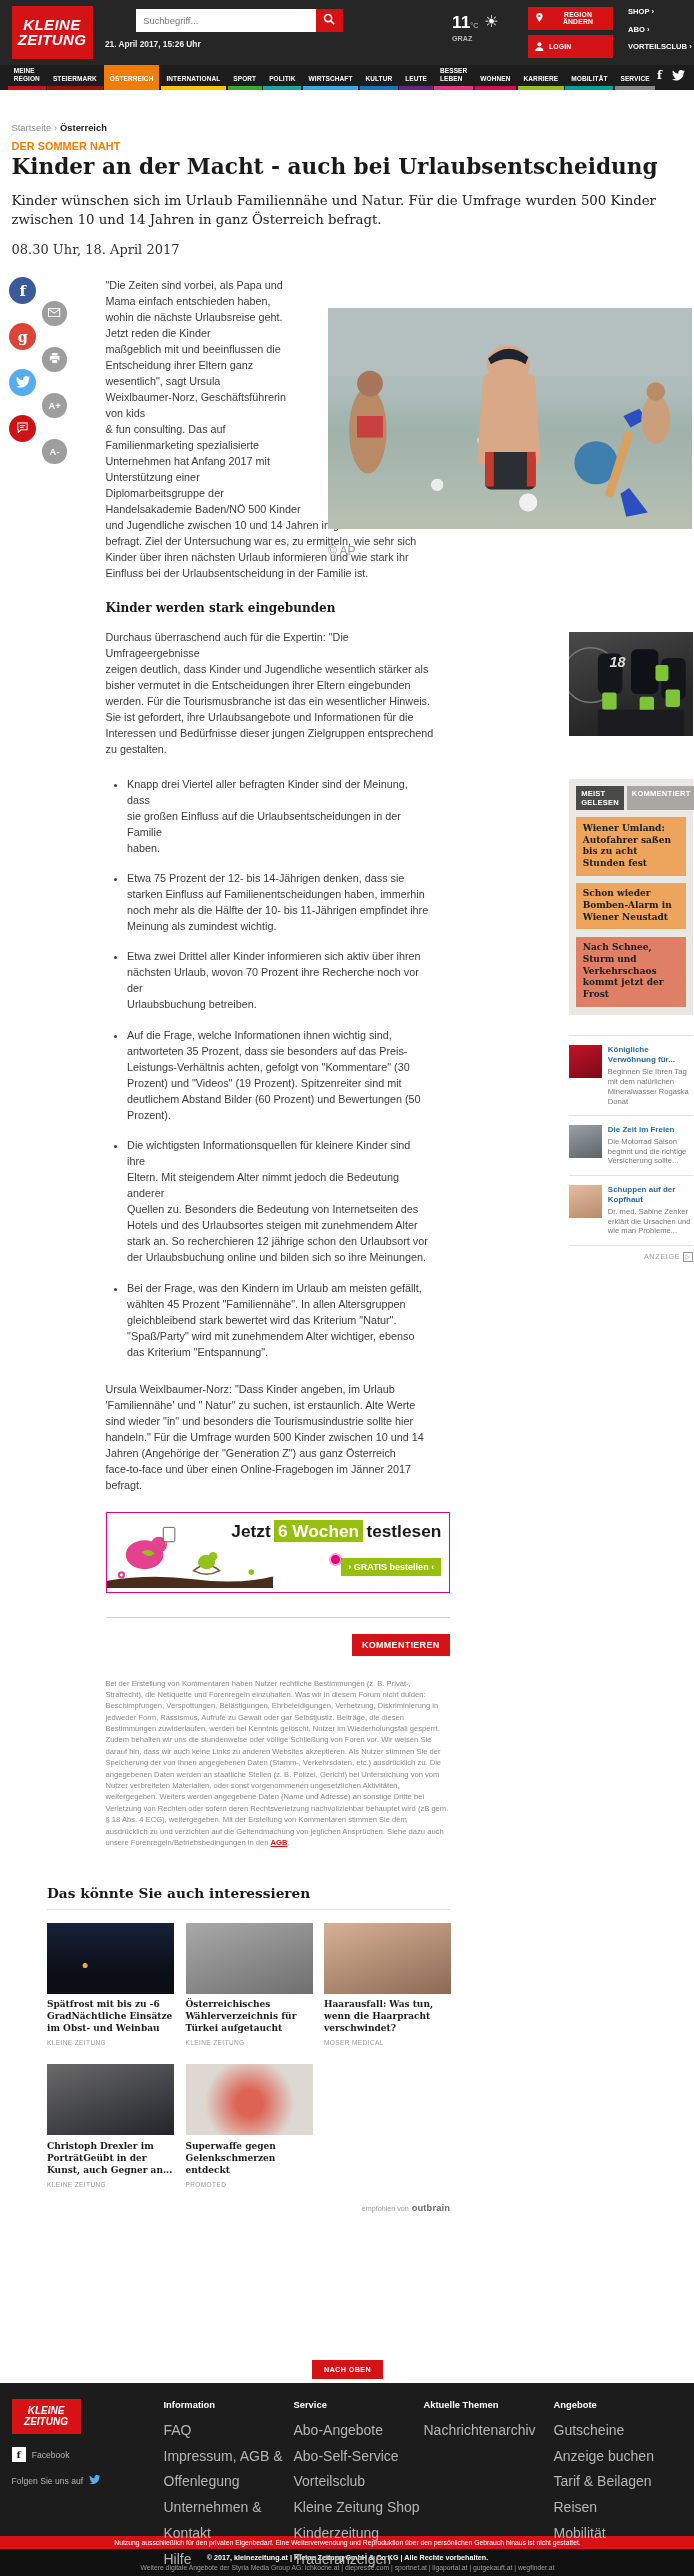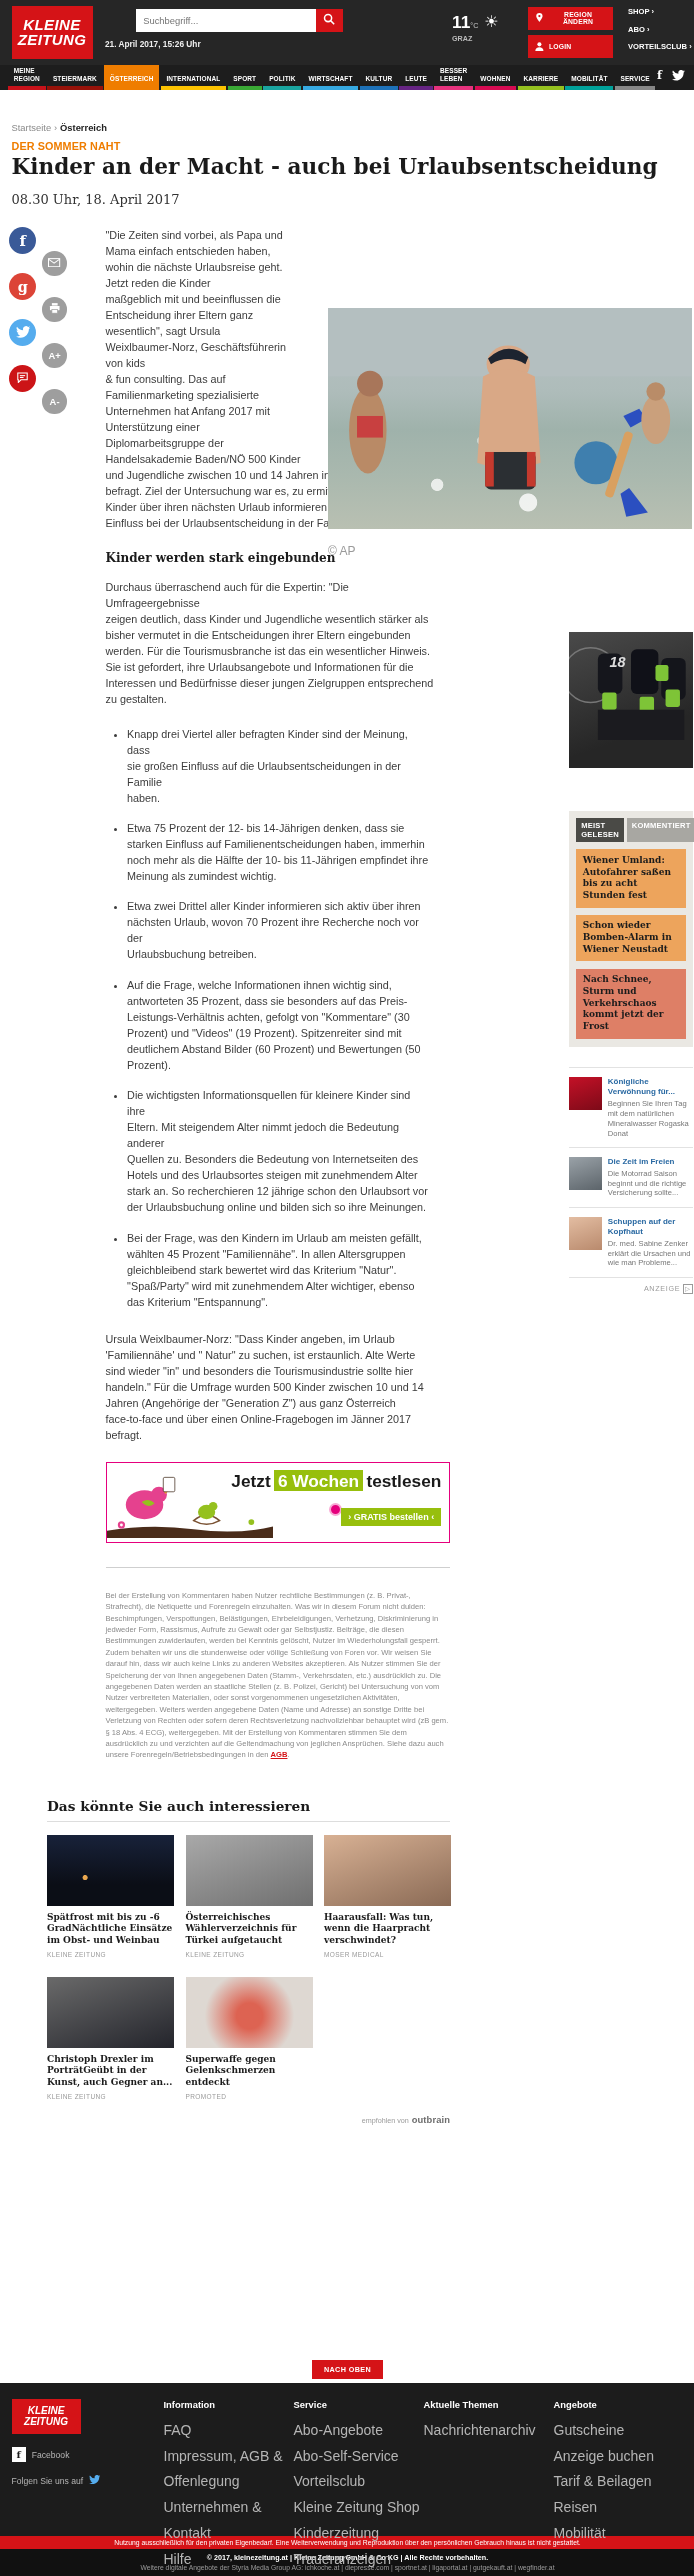--- a/index.html
+++ b/index.html
@@ -77,21 +77,21 @@
   .photo .splash { position:absolute; inset:0;
       background: radial-gradient(circle at 30% 80%, rgba(255,255,255,.75) 0 5.8px, transparent 6.5px),
                   radial-gradient(circle at 55% 88%, rgba(255,255,255,.8) 0 8.6px, transparent 9.4px),
                   radial-gradient(circle at 75% 70%, rgba(255,255,255,.5) 0 5px, transparent 5.8px),
                   radial-gradient(circle at 42% 60%, rgba(255,255,255,.45) 0 3.6px, transparent 4.3px),
                   radial-gradient(circle at 12% 55%, rgba(255,255,255,.4) 0 4.3px, transparent 5px); }
   .credit { font-size:12px; color:#9a9a9a; margin-top:15px; }
 
   
   .rail { position:absolute; left:569px; top:632px; width:124px; }
-  .rail-img { width:124px; height:136px; background:linear-gradient(160deg,#4a4a4a,#262626 70%); position:relative; overflow:hidden; cursor:pointer; }
+  .rail-img { width:124px; height:104px; background:linear-gradient(160deg,#4a4a4a,#262626 70%); position:relative; overflow:hidden; cursor:pointer; }
   .mg-box { margin-top:43px; background:#eae8e3; padding:7.2px 7.2px 8.6px 7.2px; }
   .mg-tabs { display:flex; gap:2.9px; }
   .mg-tab { color:#fff; font-weight:bold; font-size:7.6px; letter-spacing:0.2px; padding:2.9px 5px; cursor:pointer; }
   .mg-tab.on { background:#4a4a46; }
   .mg-tab.off { background:#a8a7a2; }
   .mg-item { margin-top:7.2px; background:#eda45c; padding:5.8px 6.5px; font-family:"DejaVu Serif", serif; font-weight:bold; font-size:9px; line-height:1.3; color:#1c1c1c; cursor:pointer; }
   .mg-item.alt { background:#de7f66; }
 
   .widgets { margin-top:20px; border-top:0.7px solid #e2e2e2; }
   .widget { display:flex; gap:5.8px; padding:8.6px 0; border-bottom:0.7px solid #e2e2e2; cursor:pointer; }
@@ -273,20 +273,21 @@
       </span>
 
     </div>
   </nav>
 
   <div class="crumb">
     <span>Startseite</span><span class="sep">›</span><b>Österreich</b>
   </div>
   <div class="kicker">DER SOMMER NAHT</div>
   <h1 class="title">Kinder an der Macht - auch bei Urlaubsentscheidung</h1>
+  <div class="lead">Kinder wünschen sich im Urlaub Familiennähe und Natur. Für die Umfrage wurden 500 Kinder zwischen 10 und 14 Jahren in ganz Österreich befragt.</div>
   <div class="tstamp">08.30 Uhr, 18. April 2017</div>
 
   <div class="article-row">
     <div class="share-rail">
       <div class="sh big sh-f">
           <span>f</span>
         </div>
       <div class="sh sm sh-m">
         <span><svg width="12.2" height="9.4" viewBox="0 0 24 18" fill="none" stroke="#fff" stroke-width="2">
               <rect x="1" y="1" width="22" height="16"></rect>
@@ -412,20 +413,23 @@
           </svg>
         </div>
         <div class="banner-text">
           <span>Jetzt</span><span class="hl">6 Wochen</span><span>testlesen</span>
         </div>
         <div class="banner-flower"></div>
         <button class="banner-btn">› GRATIS bestellen ‹</button>
       </div>
 
       <div class="cm-divider"></div>
+      <div class="cm-btn-row">
+        <button class="cm-btn">KOMMENTIEREN</button>
+      </div>
       <div class="legal">
         <span>Bei der Erstellung von Kommentaren haben Nutzer rechtliche Bestimmungen (z. B. Privat-, Strafrecht), die Netiquette und Forenregeln einzuhalten. Was wir in diesem Forum nicht dulden: Beschimpfungen, Verspottungen, Belästigungen, Ehrbeleidigungen, Verhetzung, Diskriminierung in jedweder Form, Rassismus, Aufrufe zu Gewalt oder gar Selbstjustiz. Beiträge, die diesen Bestimmungen zuwiderlaufen, werden bei Kenntnis gelöscht, Nutzer im Wiederholungsfall gesperrt. Zudem behalten wir uns die stundenweise oder völlige Schließung von Foren vor. Wir weisen Sie darauf hin, dass wir auch keine Links zu anderen Websites akzeptieren. Als Nutzer stimmen Sie der Speicherung der von Ihnen angegebenen Daten (Stamm-, Verkehrsdaten, etc.) ausdrücklich zu. Die angegebenen Daten werden an staatliche Stellen (z. B. Polizei, Gericht) bei Untersuchung von vom Nutzer verbreiteten Materialien, oder sonst vorgenommenen ungesetzlichen Aktivitäten, weitergegeben. Weiters werden angegebene Daten (Name und Adresse) an sonstige Dritte bei Verletzung von Rechten oder sofern deren Rechtsverletzung nachvollziehbar behauptet wird (zB gem. § 18 Abs. 4 ECG), weitergegeben. Mit der Erstellung von Kommentaren stimmen Sie dem ausdrücklich zu und verzichten auf die Geltendmachung von jeglichen Ansprüchen. Siehe dazu auch unsere Forenregeln/Betriebsbedingungen in den </span><a>AGB</a><span>.</span>
       </div>
     </div>
   </div>
 
   <div class="photo-wrap">
     <div class="photo">
       <div class="splash"></div>
       <svg width="364" height="221" viewBox="0 0 505 307" style="position:absolute;left:0;top:0">

